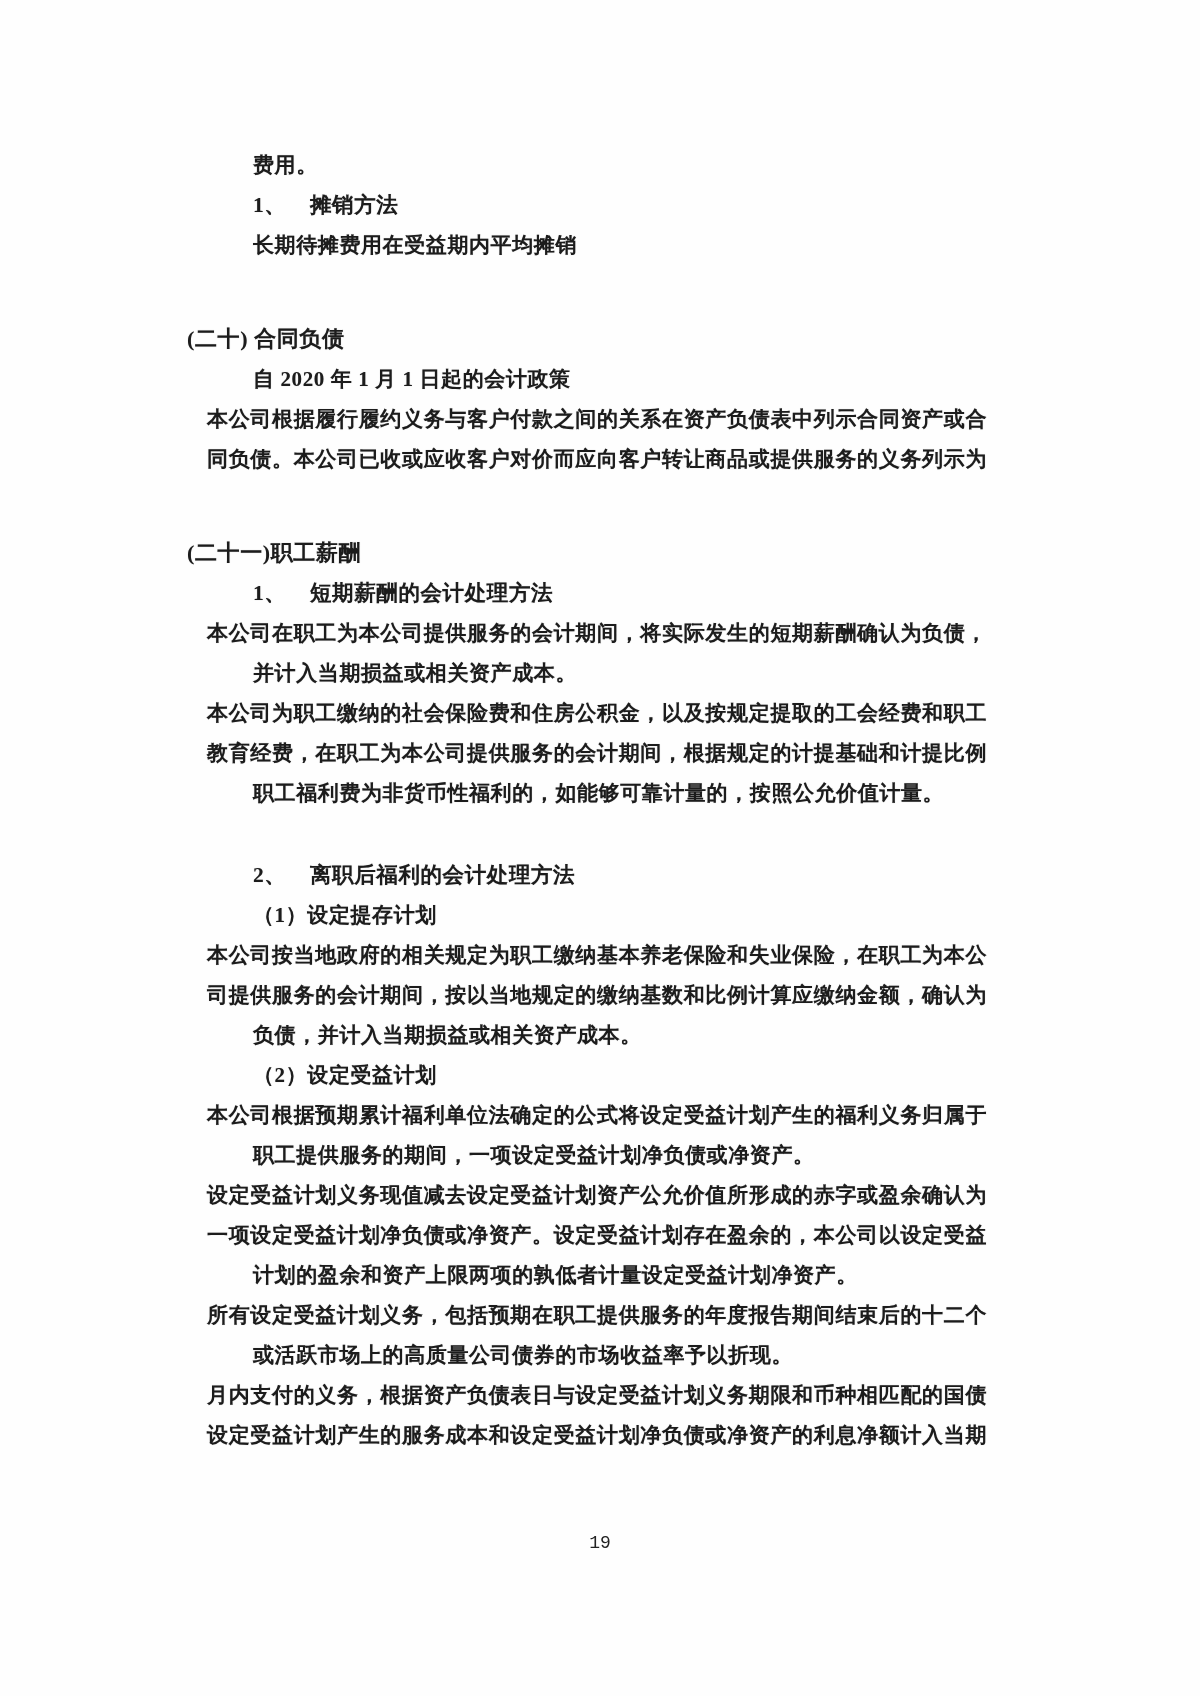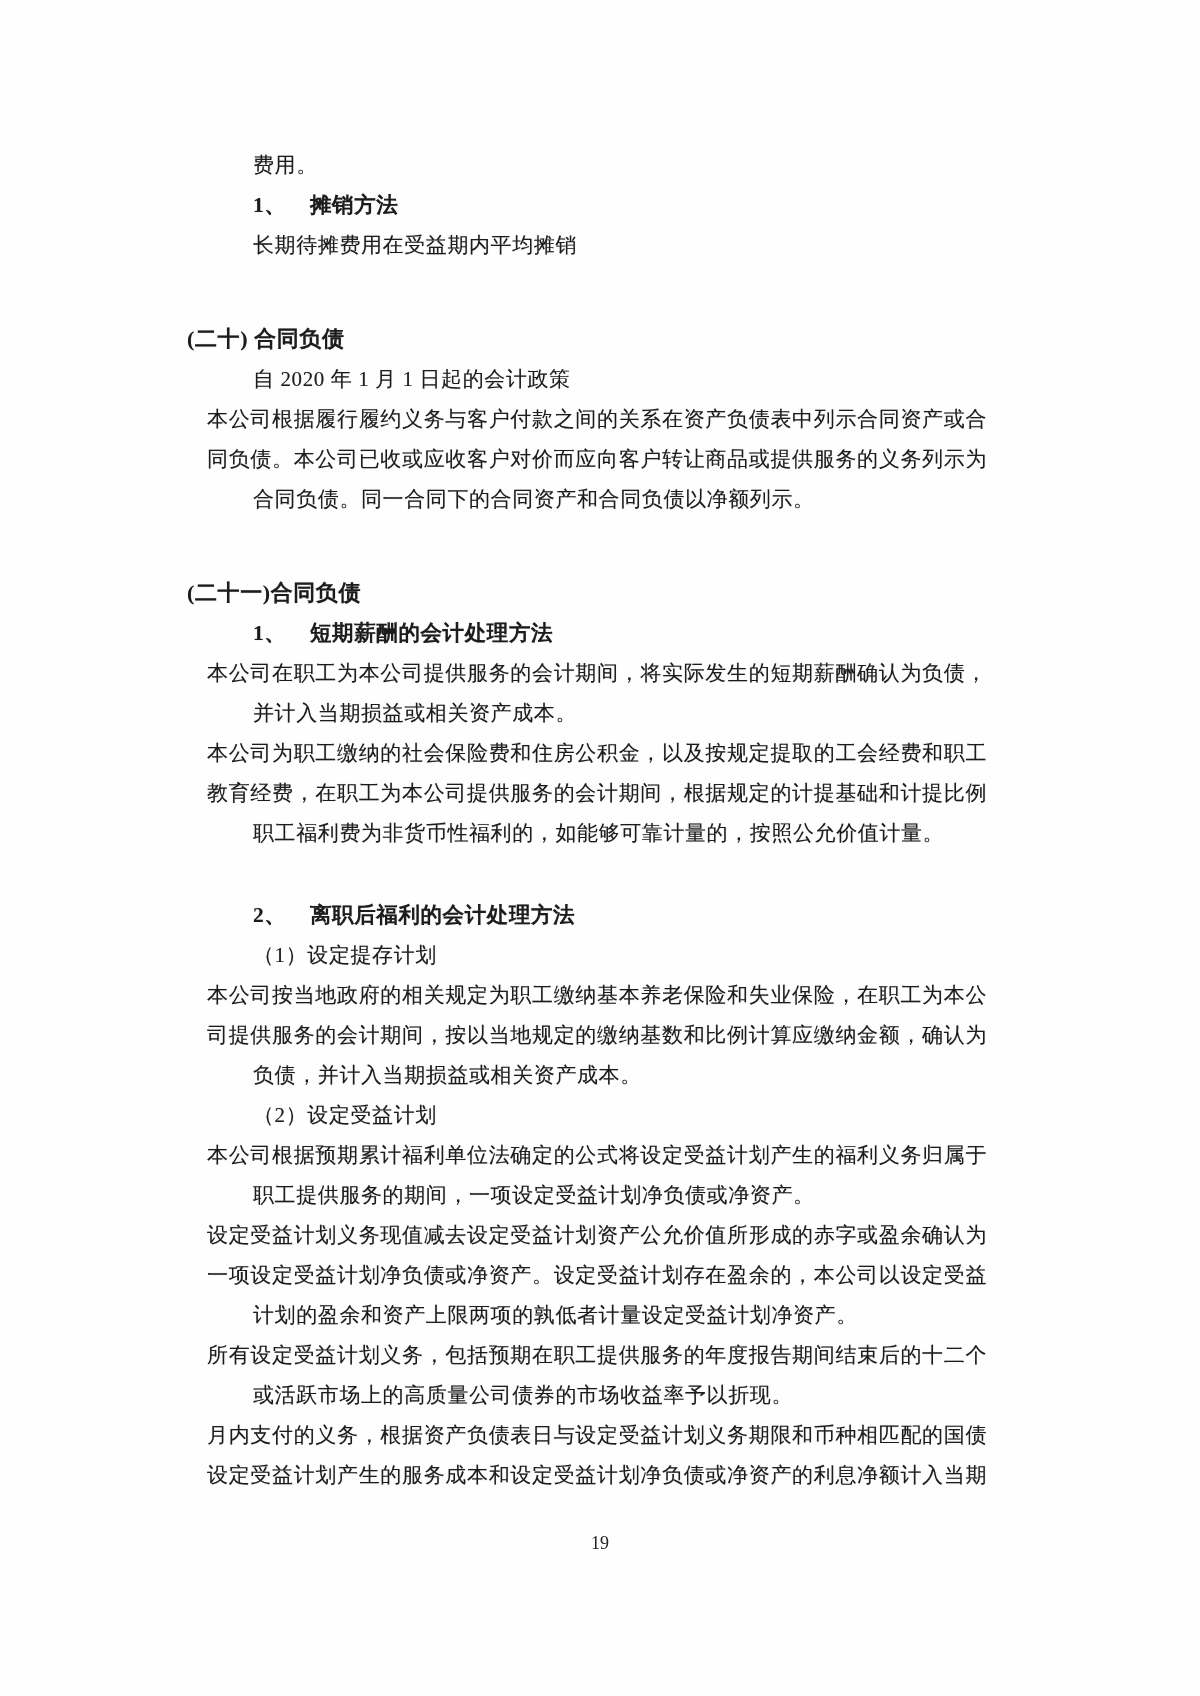--- a/index.html
+++ b/index.html
@@ -24,20 +24,21 @@
     text-shadow: 0 0 0.8px rgba(40,40,40,0.38);
   }
   
   .text-line {
     margin-left: 66px;
     width: 780px;
     font-size: 21px;
     line-height: 40px;
     letter-spacing: 0.6px;
     white-space: nowrap;
+    font-weight: bold;
   }
   
   .text-line.j {
     white-space: normal;
     text-align: justify;
     text-align-last: justify;
     margin-left: 20px;
   }
   
   .num-heading {
@@ -61,44 +62,43 @@
     letter-spacing: 0.6px;
     margin-top: 12px;
   }
   .spacer { height: 42px; }
   .footer {
     position: absolute;
     top: 1533px;
     left: 0;
     width: 100%;
     text-align: center;
-    font-family: Liberation Serif, serif;
+    font-family: Liberation Mono, monospace;
     font-size: 18px;
     color: #222222;
   }
 </style>
 </head>
 <body>
 
 <div class="page">
   <div class="doc">
       <div class="text-line">费用。</div>
       <div class="num-heading">
         <span class="num">1、</span>
         <span>摊销方法</span>
       </div>
       <div class="text-line">长期待摊费用在受益期内平均摊销</div>
       <div class="spacer"></div>
       <div class="section-heading">(二十) 合同负债</div>
       <div class="text-line">自 2020 年 1 月 1 日起的会计政策</div>
       <div class="text-line j">本公司根据履行履约义务与客户付款之间的关系在资产负债表中列示合同资产或合</div>
       <div class="text-line j">同负债。本公司已收或应收客户对价而应向客户转让商品或提供服务的义务列示为</div>
-      <div class="text-line">合同负债。同一合同下的合同资产和合同负债以净额列示。</div>
       <div class="spacer"></div>
-      <div class="section-heading">(二十一)合同负债</div>
+      <div class="section-heading">(二十一)职工薪酬</div>
       <div class="num-heading">
         <span class="num">1、</span>
         <span>短期薪酬的会计处理方法</span>
       </div>
       <div class="text-line j">本公司在职工为本公司提供服务的会计期间，将实际发生的短期薪酬确认为负债，</div>
       <div class="text-line">并计入当期损益或相关资产成本。</div>
       <div class="text-line j">本公司为职工缴纳的社会保险费和住房公积金，以及按规定提取的工会经费和职工</div>
       <div class="text-line j">教育经费，在职工为本公司提供服务的会计期间，根据规定的计提基础和计提比例</div>
       <div class="text-line">职工福利费为非货币性福利的，如能够可靠计量的，按照公允价值计量。</div>
       <div class="spacer"></div>

